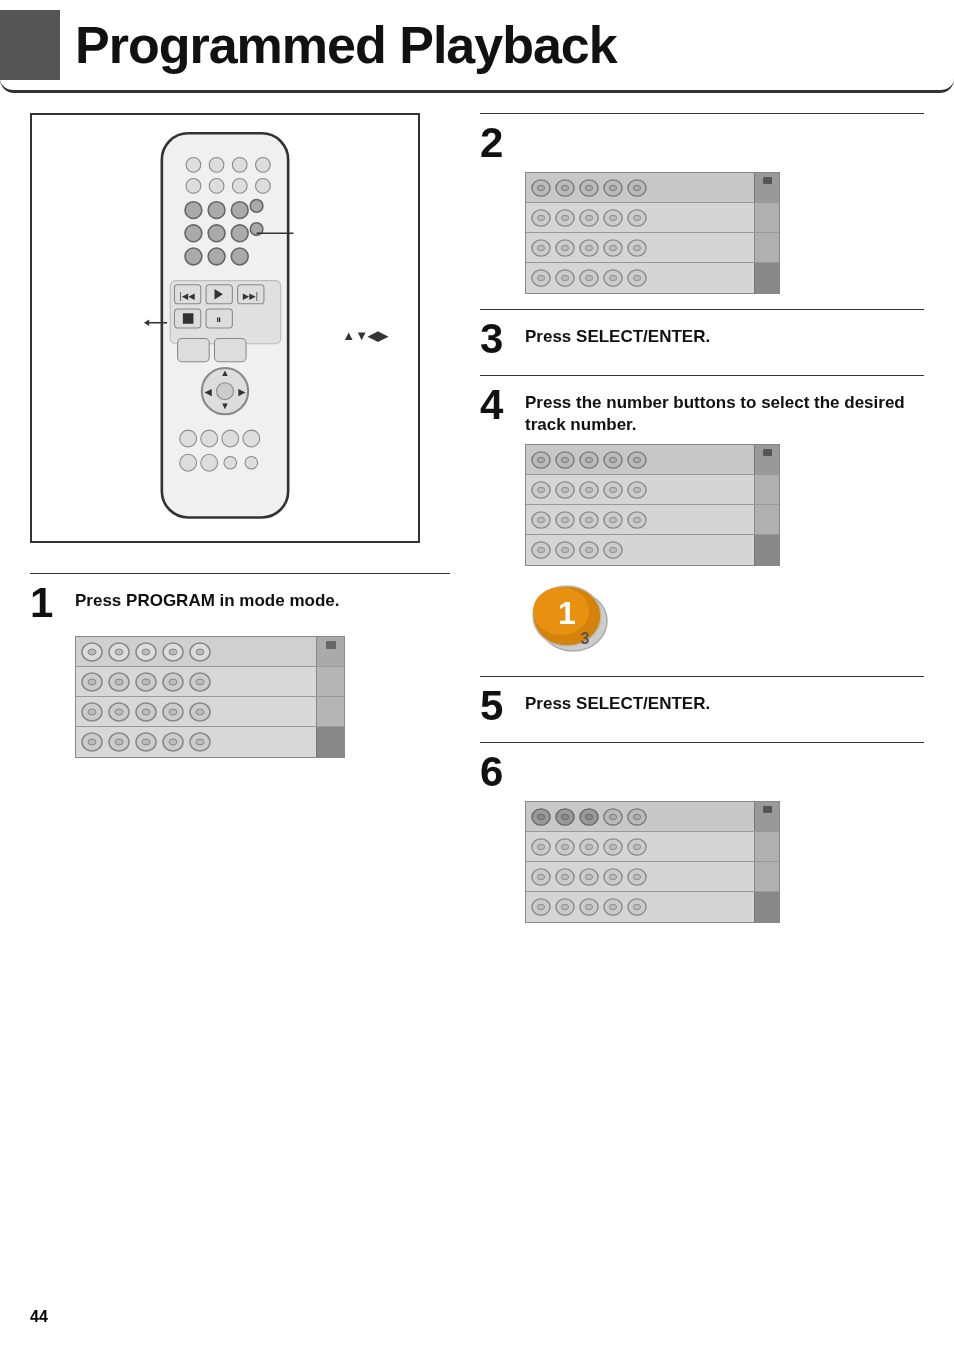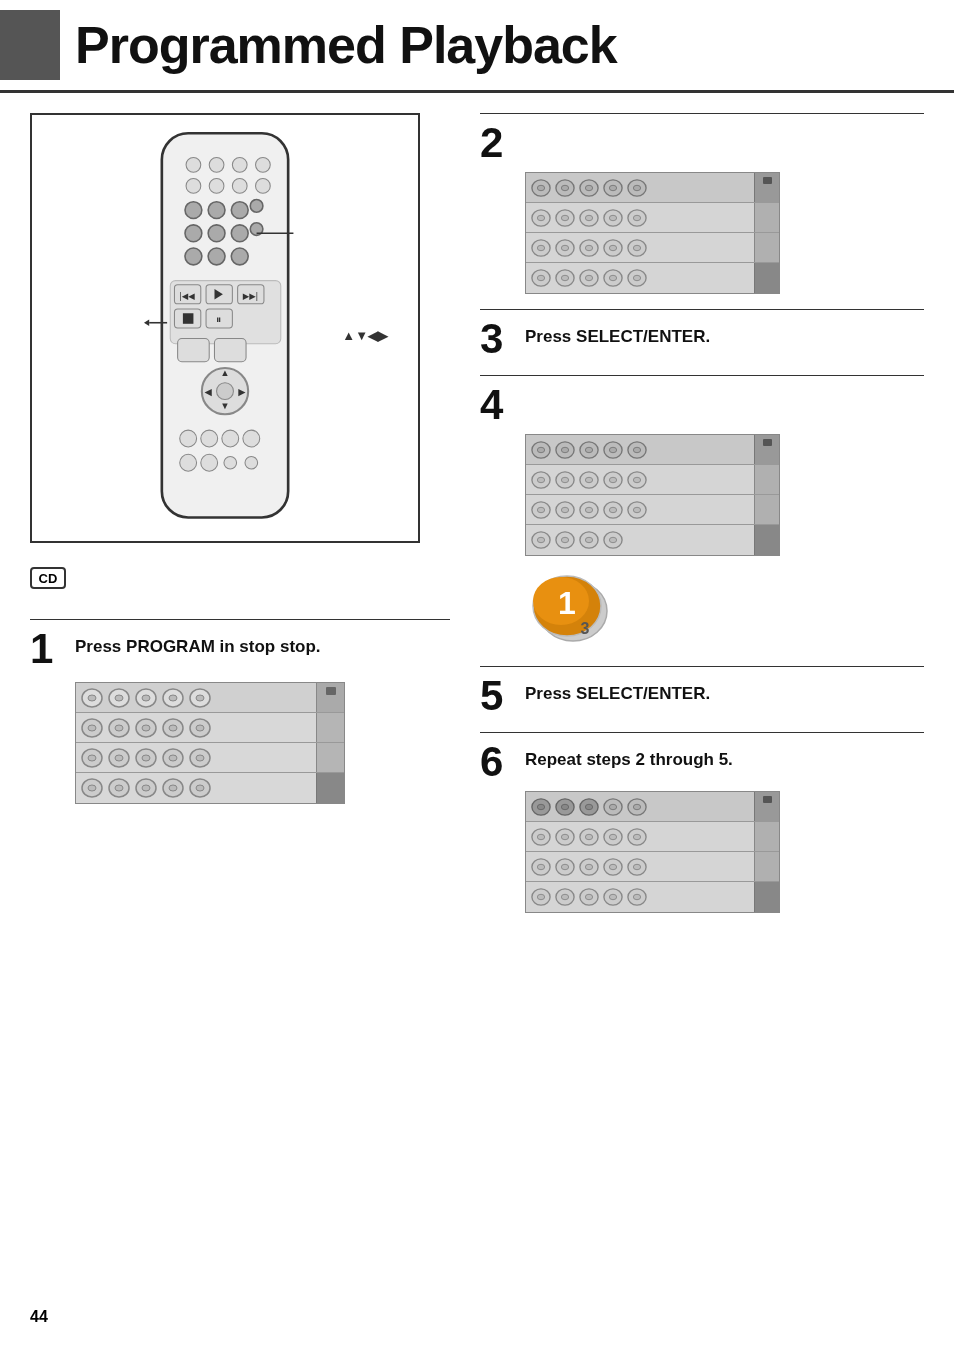--- a/index.html
+++ b/index.html
@@ -11,20 +11,21 @@
       position: relative;
     }
 
     
     .page-header {
       display: flex;
       align-items: center;
       padding: 10px 30px 10px 0;
       border-bottom: 3px solid #333;
       margin-bottom: 0;
+      border-radius: 14px;
     }
     .header-accent {
       width: 60px;
       height: 70px;
       background: #555;
       margin-right: 15px;
       flex-shrink: 0;
     }
     .page-title {
       font-size: 52px;
@@ -233,28 +234,25 @@
 
         <line x1="110" y1="100" x2="145" y2="100" stroke="#333" stroke-width="1.5"></line>
 
         <line x1="25" y1="185" x2="8" y2="185" stroke="#333" stroke-width="1.5"></line>
         <polygon points="8,182 8,188 3,185" fill="#333"></polygon>
       </svg>
 
       <div class="direction-arrows">▲▼◀▶</div>
     </div>
 
-    <div style="margin-top:12px;">
-      <span class="cd-badge">CD</span>
-    </div>
 
     <div class="step1-section">
       <div class="step-header">
         <span class="step-number">1</span>
-        <span class="step-text">Press PROGRAM in stop stop.</span>
+        <span class="step-text">Press PROGRAM in mode mode.</span>
       </div>
 
       <div style="margin: 12px 0 0 45px;">
         <div style="border: 1.5px solid #888; width: 270px; display: inline-block;">
           
           <div style="display:flex; height:30px; border-bottom:1px solid #999; background:#d0d0d0;">
             <div style="display:flex; align-items:center; padding:3px 4px; gap:3px; flex:1;">
               <svg width="24" height="22" viewBox="0 0 24 22">
                   <ellipse cx="12" cy="11" rx="10" ry="9" fill="#ddd" stroke="#888" stroke-width="1.5"></ellipse>
                   <ellipse cx="12" cy="11" rx="4" ry="3" fill="#bbb" stroke="#888" stroke-width="1"></ellipse>
@@ -483,20 +481,21 @@
     <div class="step-section">
       <div class="right-step-header">
         <span class="step-number">3</span>
         <span class="step-text">Press SELECT/ENTER.</span>
       </div>
     </div>
 
     <div class="step-section">
       <div class="right-step-header">
         <span class="step-number">4</span>
+        <span class="step-text">Press the number buttons to select the desired track number.</span>
       </div>
 
       <div style="margin: 5px 0 10px 45px;">
         <div style="border: 1.5px solid #888; width: 255px; display: inline-block;">
           <div style="display:flex; height:30px; border-bottom:1px solid #999; background:#c8c8c8;">
             <div style="display:flex; align-items:center; padding:3px 4px; gap:2px; flex:1;">
               <svg width="22" height="20" viewBox="0 0 24 22">
                   <ellipse cx="12" cy="11" rx="10" ry="9" fill="#bbb" stroke="#777" stroke-width="1.5"></ellipse>
                   <ellipse cx="12" cy="11" rx="4" ry="3" fill="#aaa" stroke="#777" stroke-width="1"></ellipse>
                 </svg>
@@ -614,21 +613,20 @@
     <div class="step-section">
       <div class="right-step-header">
         <span class="step-number">5</span>
         <span class="step-text">Press SELECT/ENTER.</span>
       </div>
     </div>
 
     <div class="step-section">
       <div class="right-step-header">
         <span class="step-number">6</span>
-        <span class="step-text">Repeat steps 2 through 5.</span>
       </div>
 
       <div style="margin: 5px 0 10px 45px;">
         <div style="border: 1.5px solid #888; width: 255px; display: inline-block;">
           <div style="display:flex; height:30px; border-bottom:1px solid #999; background:#c8c8c8;">
             <div style="display:flex; align-items:center; padding:3px 4px; gap:2px; flex:1;">
               <svg width="22" height="20" viewBox="0 0 24 22">
                   <ellipse cx="12" cy="11" rx="10" ry="9" fill="#999" stroke="#666" stroke-width="1.5"></ellipse>
                   <ellipse cx="12" cy="11" rx="4" ry="3" fill="#888" stroke="#666" stroke-width="1"></ellipse>
                 </svg>

